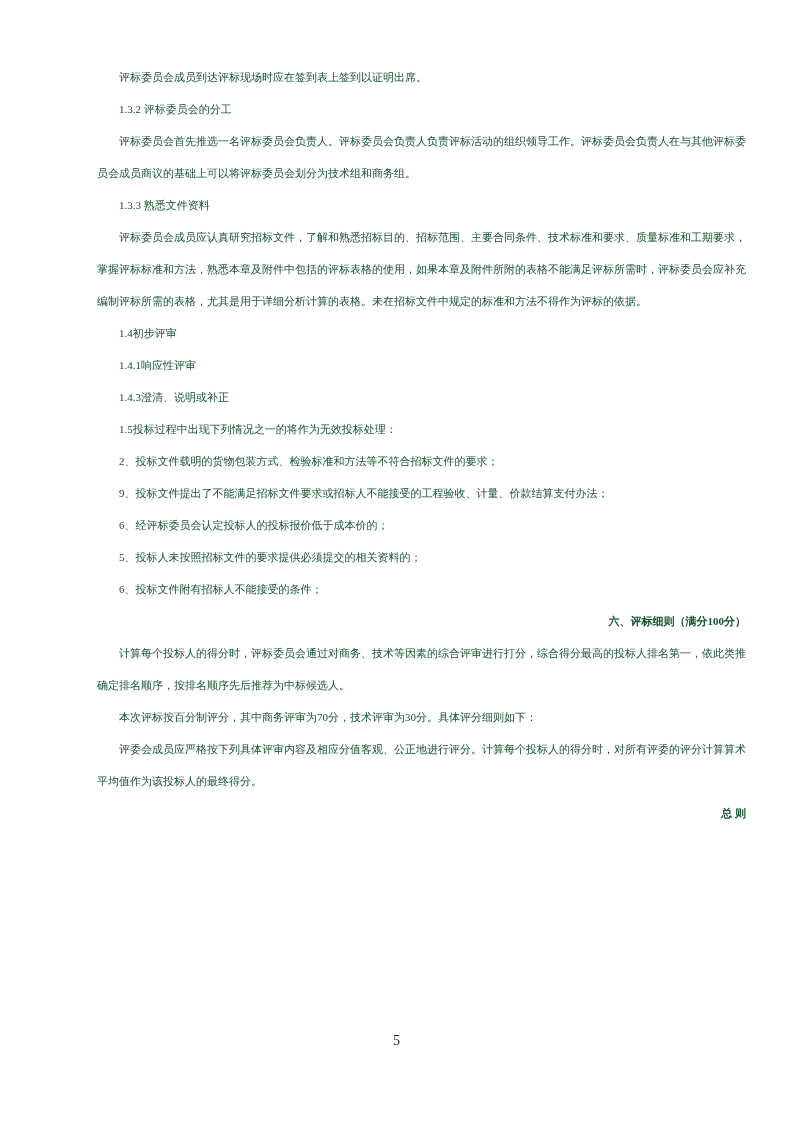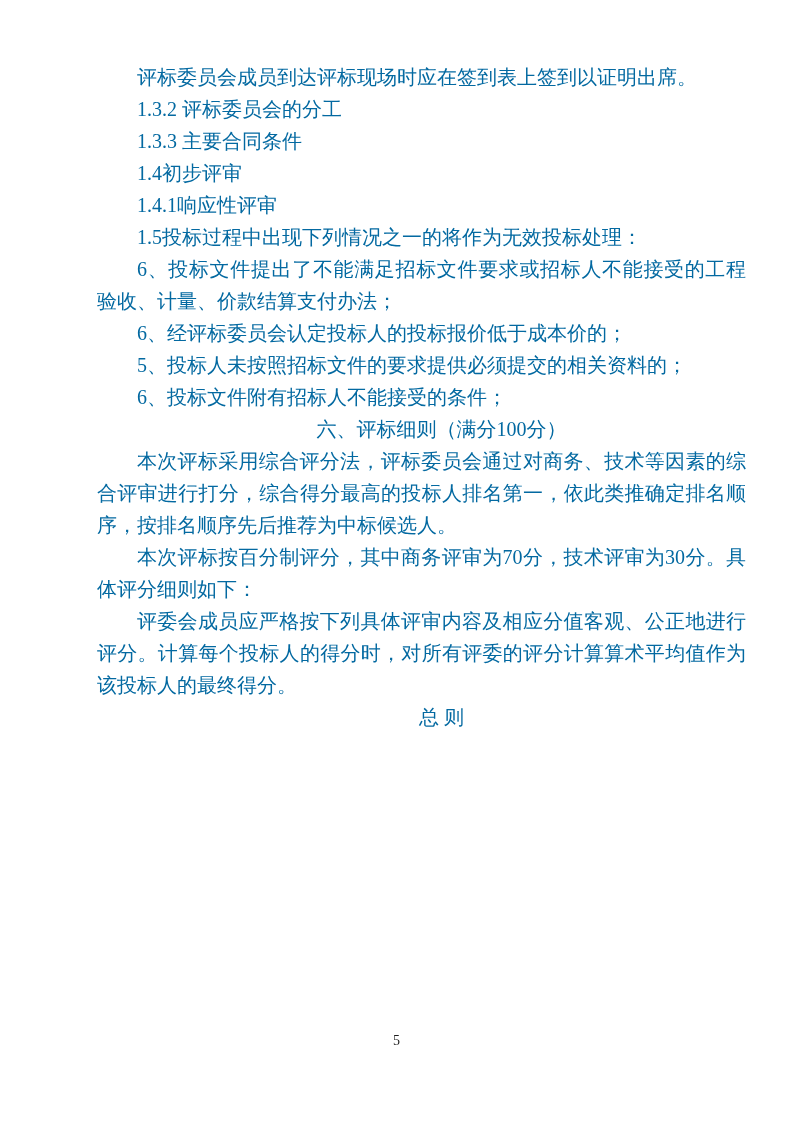--- a/index.html
+++ b/index.html
@@ -17,64 +17,68 @@
   .page {
     position: absolute;
     inset: 0;
     background: #ffffff;
   }
   .doc-text {
     position: absolute;
     left: 97px;
     right: 47px;
     top: 61px;
-    color: #0369a1;
-    font-size: 20px;
+    color: #14532d;
+    font-size: 11px;
     line-height: 32px;
     text-align: justify;
   }
   .para {
     margin: 0;
     padding: 0;
     text-indent: 2em;
     word-break: break-all;
   }
   .para.heading {
-    font-weight: normal;
-    text-align: center;
+    font-weight: bold;
+    text-align: right;
   }
   .page-footer {
     position: absolute;
     top: 1030px;
     left: 0;
     width: 100%;
     text-align: center;
     color: #1d1d1d;
     font-size: 14px;
     line-height: 22px;
   }
 </style>
 </head>
 <body>
 
 <div class="page">
 
   <div class="doc-text" id="doc-body">
       <p class="para">评标委员会成员到达评标现场时应在签到表上签到以证明出席。</p>
       <p class="para">1.3.2 评标委员会的分工</p>
-      <p class="para">1.3.3 主要合同条件</p>
+      <p class="para">评标委员会首先推选一名评标委员会负责人。评标委员会负责人负责评标活动的组织领导工作。评标委员会负责人在与其他评标委员会成员商议的基础上可以将评标委员会划分为技术组和商务组。</p>
+      <p class="para">1.3.3 熟悉文件资料</p>
+      <p class="para">评标委员会成员应认真研究招标文件，了解和熟悉招标目的、招标范围、主要合同条件、技术标准和要求、质量标准和工期要求，掌握评标标准和方法，熟悉本章及附件中包括的评标表格的使用，如果本章及附件所附的表格不能满足评标所需时，评标委员会应补充编制评标所需的表格，尤其是用于详细分析计算的表格。未在招标文件中规定的标准和方法不得作为评标的依据。</p>
       <p class="para">1.4初步评审</p>
       <p class="para">1.4.1响应性评审</p>
+      <p class="para">1.4.3澄清、说明或补正</p>
       <p class="para">1.5投标过程中出现下列情况之一的将作为无效投标处理：</p>
-      <p class="para">6、投标文件提出了不能满足招标文件要求或招标人不能接受的工程验收、计量、价款结算支付办法；</p>
+      <p class="para">2、投标文件载明的货物包装方式、检验标准和方法等不符合招标文件的要求；</p>
+      <p class="para">9、投标文件提出了不能满足招标文件要求或招标人不能接受的工程验收、计量、价款结算支付办法；</p>
       <p class="para">6、经评标委员会认定投标人的投标报价低于成本价的；</p>
       <p class="para">5、投标人未按照招标文件的要求提供必须提交的相关资料的；</p>
       <p class="para">6、投标文件附有招标人不能接受的条件；</p>
       <p class="para heading">六、评标细则（满分100分）</p>
-      <p class="para">本次评标采用综合评分法，评标委员会通过对商务、技术等因素的综合评审进行打分，综合得分最高的投标人排名第一，依此类推确定排名顺序，按排名顺序先后推荐为中标候选人。</p>
+      <p class="para">计算每个投标人的得分时，评标委员会通过对商务、技术等因素的综合评审进行打分，综合得分最高的投标人排名第一，依此类推确定排名顺序，按排名顺序先后推荐为中标候选人。</p>
       <p class="para">本次评标按百分制评分，其中商务评审为70分，技术评审为30分。具体评分细则如下：</p>
       <p class="para">评委会成员应严格按下列具体评审内容及相应分值客观、公正地进行评分。计算每个投标人的得分时，对所有评委的评分计算算术平均值作为该投标人的最终得分。</p>
       <p class="para heading">总 则</p>
     </div>
 
   <div class="page-footer">5</div>
 
 </div>
 
 </body></html>

